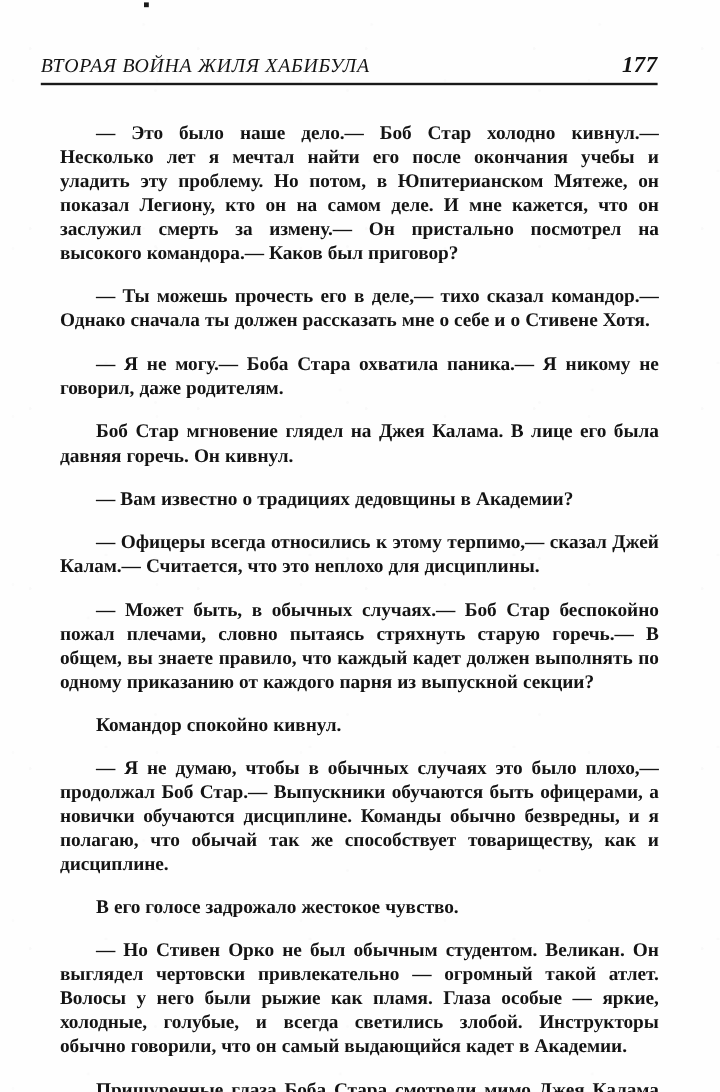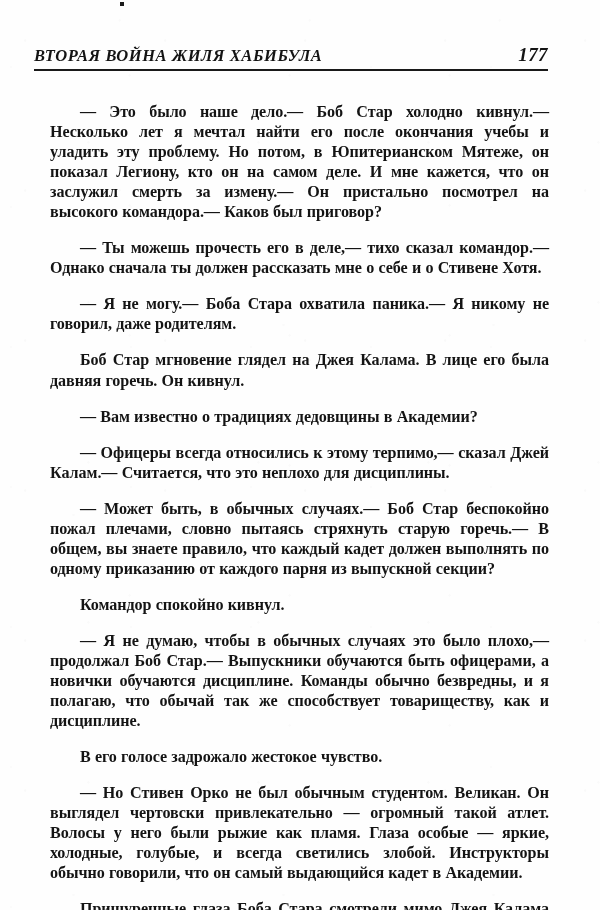--- a/index.html
+++ b/index.html
@@ -55,21 +55,21 @@
     left: 34px;
     top: 44px;
     width: 514px;
     display: flex;
     align-items: baseline;
     justify-content: space-between;
     border-bottom: 2px solid #1a1a1a;
     padding-bottom: 3px;
   }
   .head-title {
-    font-weight: bold;
+    font-weight: normal;
     font-style: italic;
     font-size: 16.5px;
     letter-spacing: 0.6px;
     white-space: nowrap;
   }
   .head-folio {
     font-weight: bold;
     font-style: italic;
     font-size: 19px;
     letter-spacing: 0.4px;

